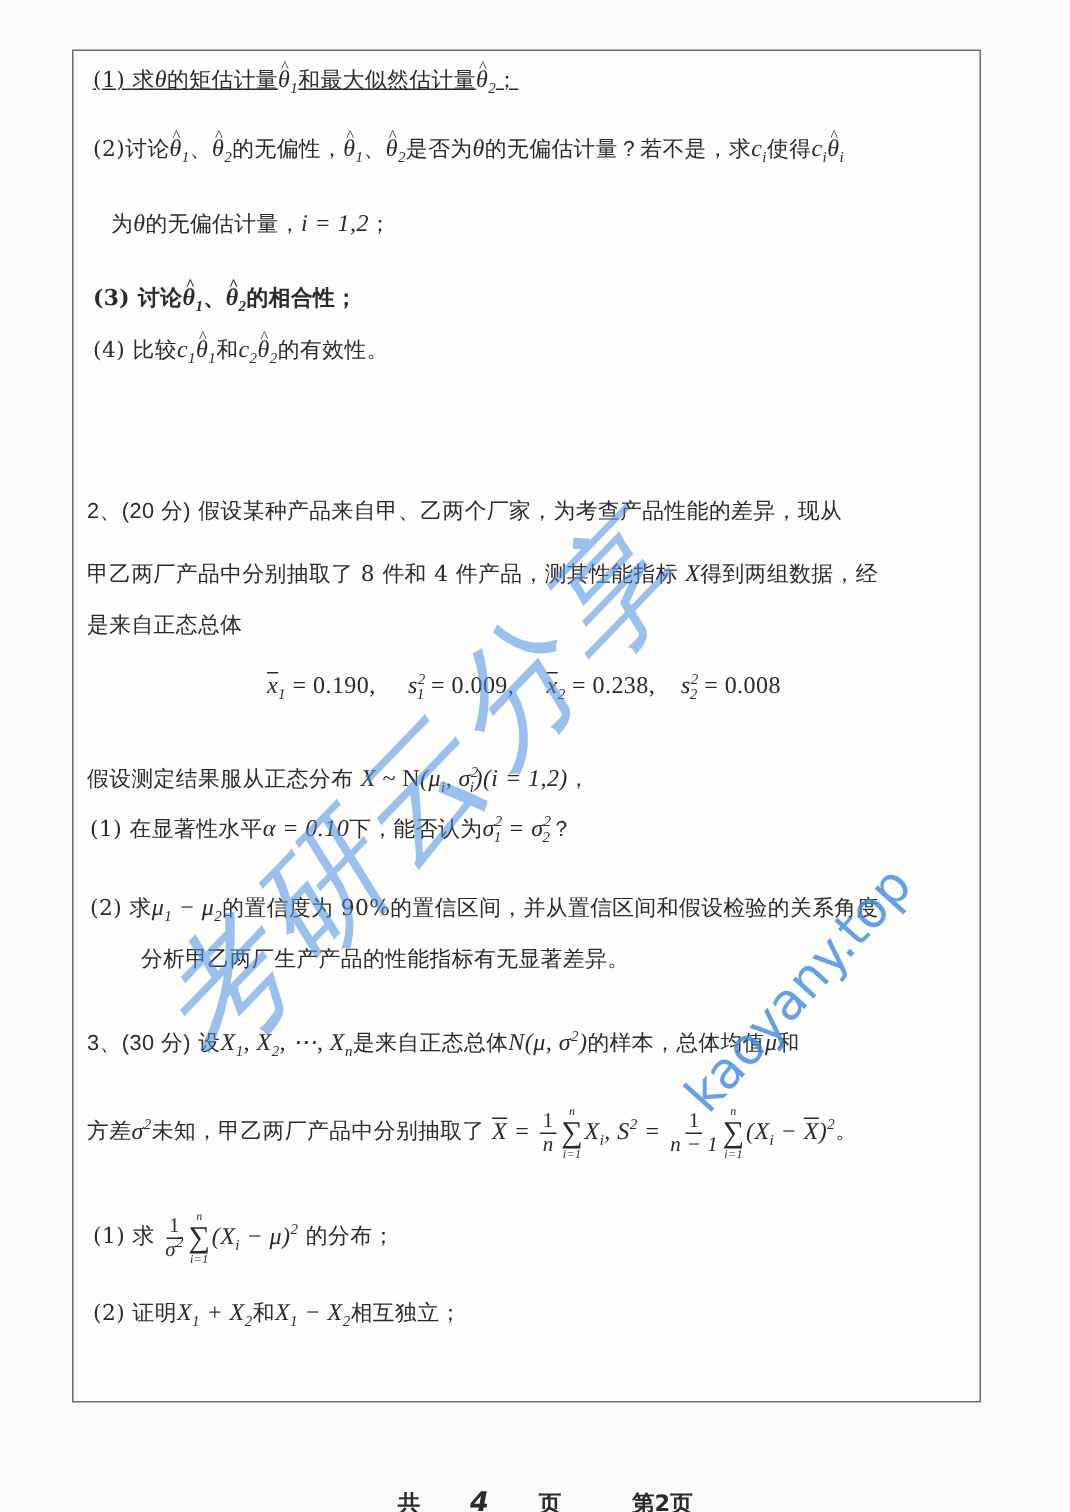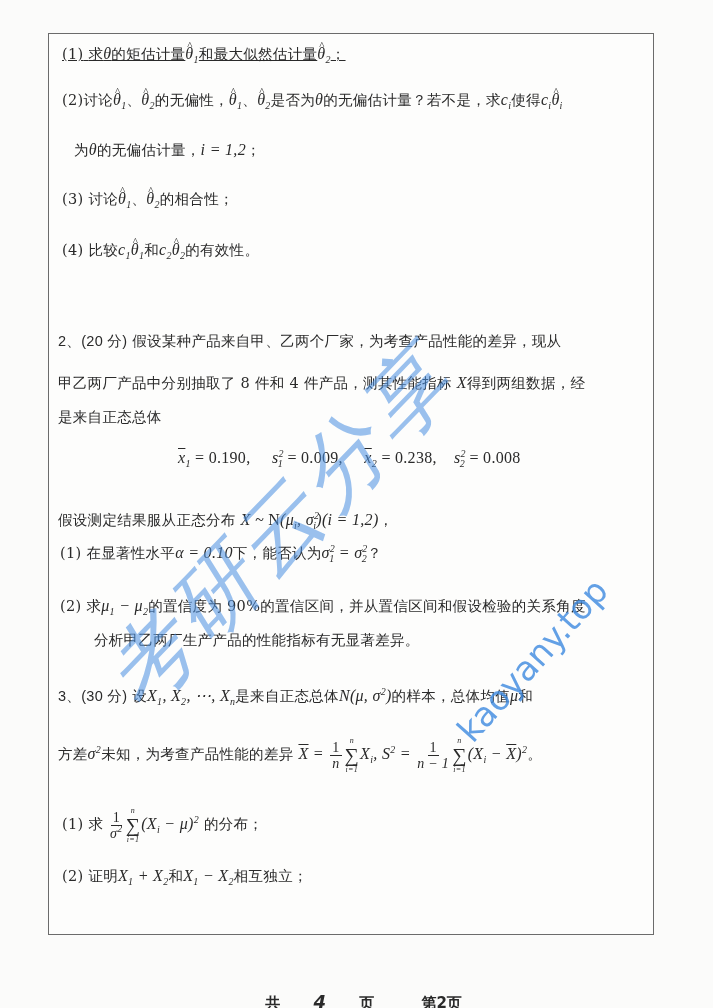--- a/index.html
+++ b/index.html
@@ -59,26 +59,26 @@
 </div>
 
 <div class="line" style="top:90px;">
   <span>(2)</span><span>讨论</span><span class="math hat">θ<sub>1</sub></span><span>、</span><span class="math hat">θ<sub>2</sub></span><span>的无偏性，</span><span class="math hat">θ<sub>1</sub></span><span>、</span><span class="math hat">θ<sub>2</sub></span><span>是否为</span><span class="math">θ</span><span>的无偏估计量？若不是，求</span><span class="math">c<sub>i</sub></span><span>使得</span><span class="math">c<sub>i</sub><span class="hat">θ<sub>i</sub></span></span>
 </div>
 
 <div class="line" style="top:140px; left:60px;margin-left:14px;">
   <span>为</span><span class="math">θ</span><span>的无偏估计量，</span><span class="math">i = 1,2</span><span>；</span>
 </div>
 
-<div class="line" style="top:189px;">
+<div class="line" style="top:189px;font-weight:bold;">
   <span>(3)</span>
   <span>讨论</span><span class="math hat">θ<sub>1</sub></span><span>、</span><span class="math hat">θ<sub>2</sub></span><span>的相合性；</span>
 </div>
 
-<div class="line" style="top:240px;text-align:right;">
+<div class="line" style="top:224px;text-align:right;">
   <span>(4)</span>
   <span>比较</span><span class="math">c<sub>1</sub><span class="hat">θ<sub>1</sub></span></span><span>和</span><span class="math">c<sub>2</sub><span class="hat">θ<sub>2</sub></span></span><span>的有效性。</span>
 </div>
 
 <div class="line" style="top:331px; left:58px;">
   <span class="b">2、(20 分)</span>
   <span>假设某种产品来自甲、乙两个厂家，为考查产品性能的差异，现从</span>
 </div>
 <div class="line" style="top:373px; left:58px;">
   <span>甲乙两厂产品中分别抽取了 8 件和 4 件产品，测其性能指标</span>
@@ -112,21 +112,21 @@
 <div class="line" style="top:630px; left:58px;margin-left:36px;">
   <span>分析甲乙两厂生产产品的性能指标有无显著差异。</span>
 </div>
 
 <div class="line" style="top:686px; left:58px;">
   <span class="b">3、(30 分)</span>
   <span>设</span><span class="math">X<sub>1</sub>, X<sub>2</sub>, ⋯, X<sub>n</sub></span><span>是来自正态总体</span><span class="math">N(μ, σ<sup>2</sup>)</span><span>的样本，总体均值</span><span class="math">μ</span><span>和</span>
 </div>
 
 <div class="line" style="top:736px; left:58px;">
-  <span>方差</span><span class="math">σ<sup>2</sup></span><span>未知，为考查产品性能的差异</span>
+  <span>方差</span><span class="math">σ<sup>2</sup></span><span>未知，甲乙两厂产品中分别抽取了</span>
   <span class="math"><span class="bar">X</span> = <span class="frac">
         <span class="num rm">1</span>
         <span>n</span>
       </span><span class="sum">
         <span class="lim">n</span>
         <span class="big">∑</span>
         <span class="lim">i=1</span>
       </span>X<sub>i</sub>, S<sup>2</sup> = <span class="frac">
         <span class="num rm">1</span>
         <span>n − 1</span>

